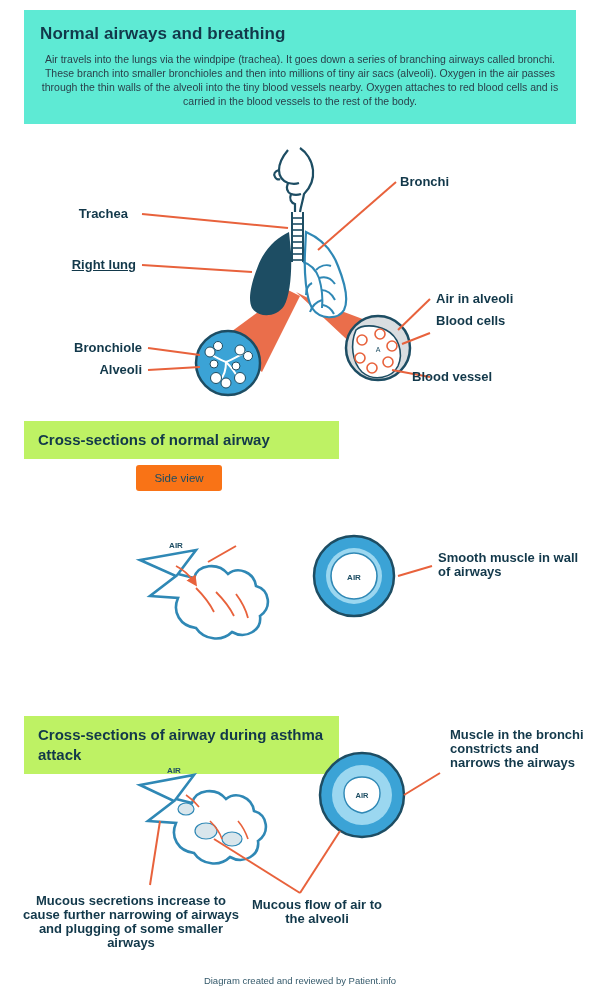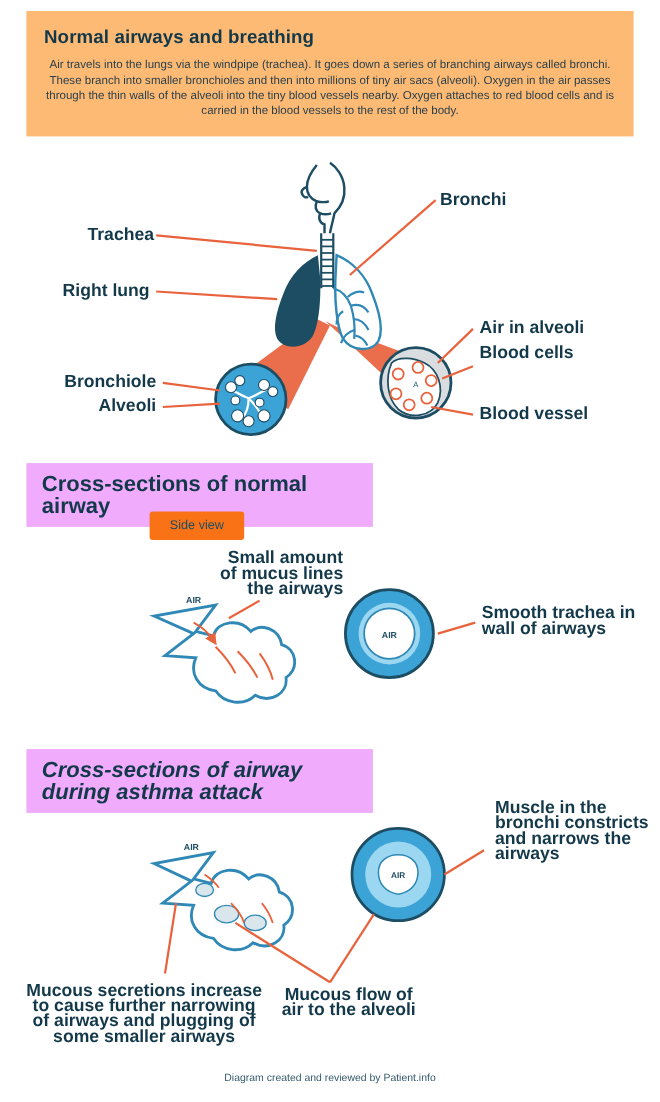--- a/index.html
+++ b/index.html
@@ -20,21 +20,21 @@
     width: 600px;
     height: 1002px;
   }
 
   
   .intro {
     position: absolute;
     left: 24px;
     top: 10px;
     width: 552px;
-    background: #fdba74;
+    background: #5eead4;
     padding: 14px 16px 16px 16px;
     box-sizing: border-box;
   }
   .intro h1 {
     margin: 0 0 8px 0;
     font-size: 17px;
     font-weight: bold;
     color: #12384a;
     letter-spacing: 0.1px;
   }
@@ -42,49 +42,49 @@
     margin: 0;
     font-size: 10.5px;
     line-height: 14px;
     color: #2a3f4a;
     text-align: center;
   }
 
   
   .section-head {
     position: absolute;
-    background: #f0abfc;
+    background: #bef264;
     padding: 9px 14px 9px 14px;
     box-sizing: border-box;
-    font-size: 20px;
+    font-size: 15px;
     font-weight: bold;
     color: #12384a;
     line-height: 20px;
   }
   #head-cross-normal { left: 24px; top: 421px; width: 315px; }
-  #head-cross-asthma { left: 24px; top: 681px; width: 315px; font-style: italic; }
+  #head-cross-asthma { left: 24px; top: 716px; width: 315px; }
 
   
   .pill {
     position: absolute;
     background: #f97316;
     color: #1d4d63;
     font-size: 11.5px;
     padding: 7px 14px;
     box-sizing: border-box;
     text-align: center;
     border-radius: 3px;
   }
   #pill-side { left: 136px; top: 465px; width: 86px; }
   #pill-up   { left: 308px; top: 465px; width: 158px; }
 
   
   .label {
     position: absolute;
-    font-size: 16px;
+    font-size: 13px;
     font-weight: bold;
     color: #12384a;
     line-height: 14px;
   }
   .label.right { text-align: right; }
   .label.center { text-align: center; }
 
   
   .footer {
     position: absolute;
@@ -198,28 +198,28 @@
         <line x1="148" y1="348" x2="200" y2="355"></line>
         <line x1="148" y1="370" x2="200" y2="367"></line>
         <line x1="396" y1="182" x2="318" y2="250"></line>
         <line x1="430" y1="299" x2="398" y2="330"></line>
         <line x1="430" y1="333" x2="402" y2="344"></line>
         <line x1="430" y1="377" x2="392" y2="370"></line>
       </g>
     </g>
   </svg>
 
-  <div class="label right" style="left:34px; top:207px; width:106px;">Trachea</div>
-  <div class="label right" style="left:20px; top:258px; width:116px;">Right lung</div>
+  <div class="label right" style="left:22px; top:207px; width:106px;">Trachea</div>
+  <div class="label right" style="left:20px; top:258px; width:116px;text-decoration:underline;">Right lung</div>
   <div class="label right" style="left:20px; top:341px; width:122px;">Bronchiole</div>
   <div class="label right" style="left:20px; top:363px; width:122px;">Alveoli</div>
   <div class="label" style="left:400px; top:175px; width:130px;">Bronchi</div>
   <div class="label" style="left:436px; top:292px; width:150px;">Air in alveoli</div>
   <div class="label" style="left:436px; top:314px; width:150px;">Blood cells</div>
-  <div class="label" style="left:436px; top:370px; width:150px;">Blood vessel</div>
+  <div class="label" style="left:412px; top:370px; width:150px;">Blood vessel</div>
 
   <div class="section-head" id="head-cross-normal">Cross-sections of normal airway</div>
 
   <div class="pill" id="pill-side">Side view</div>
 
   <svg class="svg-layer" width="600" height="180" viewBox="0 0 600 180" style="top:500px;left:0;">
 
     <g>
       <path d="M140,60 L176,76 L150,96 L178,98 C172,112 180,126 196,128
                C204,140 222,142 232,132 C246,140 262,130 260,116
@@ -245,22 +245,21 @@
       <circle cx="354" cy="76" r="23" fill="#ffffff" stroke="#2f88b5" stroke-width="1.6"></circle>
       <text x="354" y="80" font-size="8" font-weight="bold" fill="#1d4d63" text-anchor="middle" font-family="Liberation Sans, sans-serif">AIR</text>
     </g>
 
     <g stroke="#e8623c" stroke-width="2">
       <line x1="236" y1="46" x2="208" y2="62"></line>
       <line x1="398" y1="76" x2="432" y2="66"></line>
     </g>
   </svg>
 
-  <div class="label right" style="left:190px; top:501px; width:122px;">Small amount of mucus lines the airways</div>
-  <div class="label" style="left:438px; top:551px; width:150px;">Smooth trachea in wall of airways</div>
+  <div class="label" style="left:438px; top:551px; width:150px;">Smooth muscle in wall of airways</div>
 
   <div class="section-head" id="head-cross-asthma">Cross-sections of airway during asthma attack</div>
 
   <svg class="svg-layer" width="600" height="220" viewBox="0 0 600 220" style="top:735px;left:0;">
 
     <g>
       <path d="M140,50 L174,66 L148,86 L176,88 C170,102 178,116 194,118
                C202,130 220,132 230,122 C244,130 260,120 258,106
                C270,98 268,80 254,76 C252,62 236,56 226,64
                C216,52 196,54 192,68 L176,64 L194,40 Z" fill="#ffffff" stroke="#2f88b5" stroke-width="2.6"></path>

